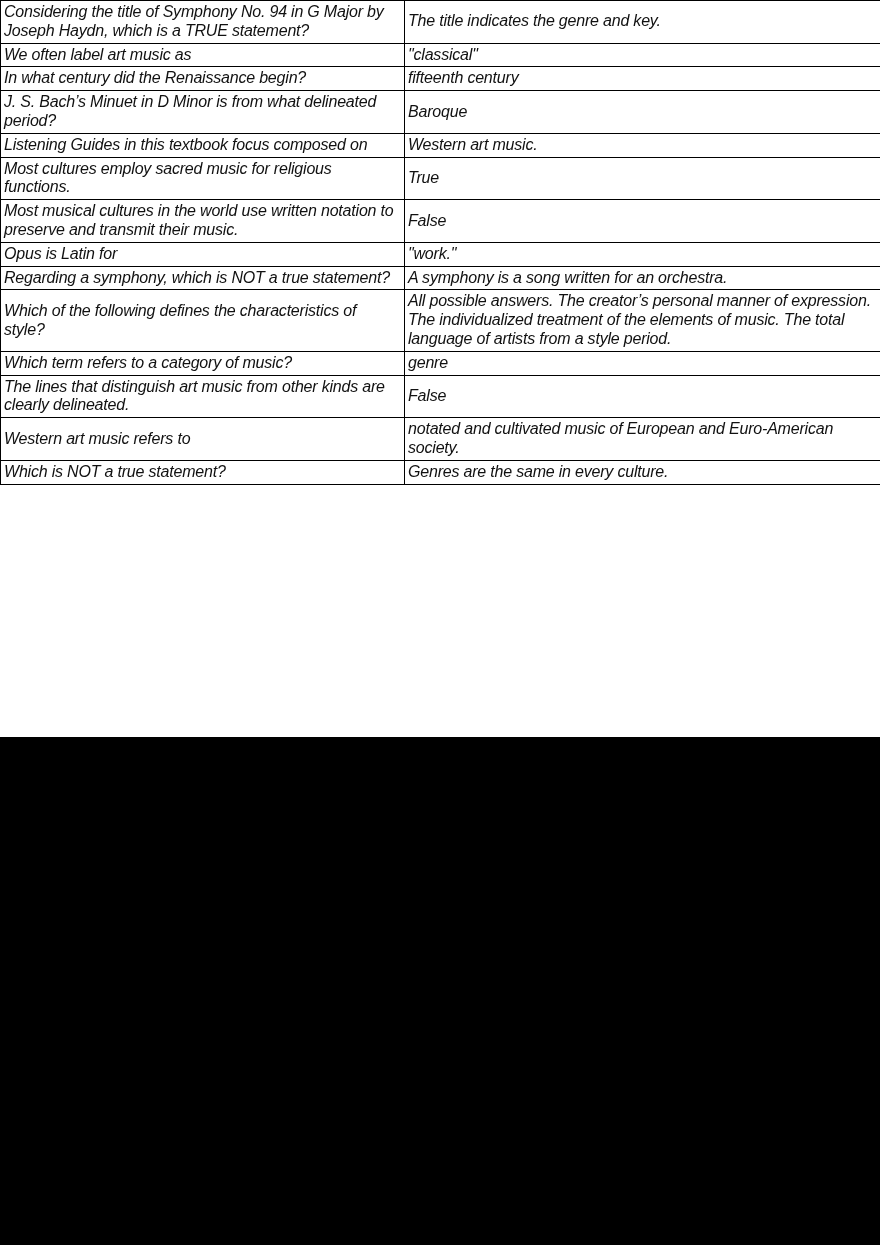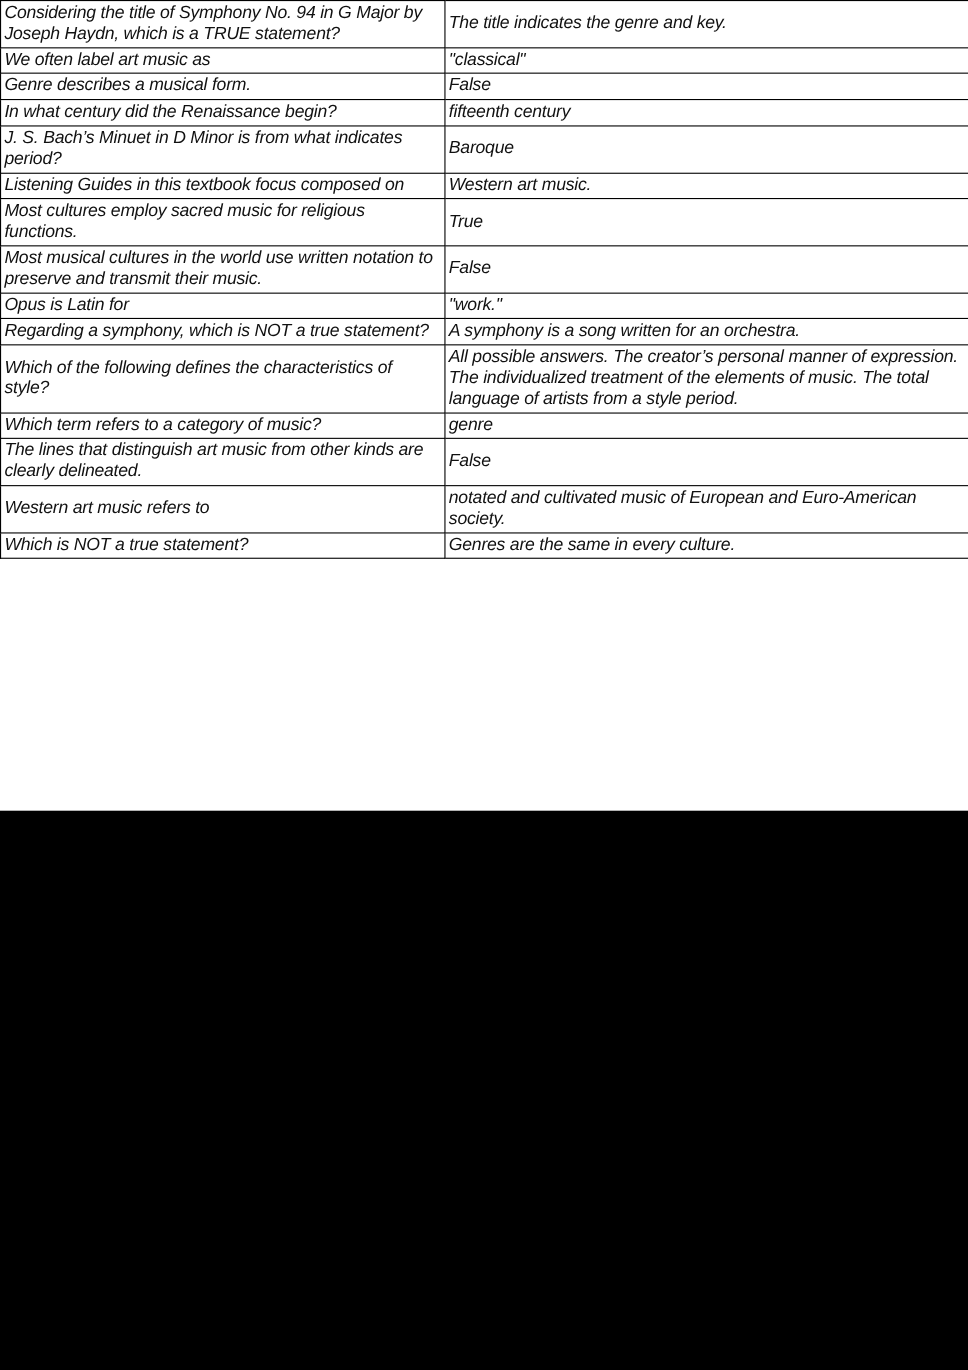--- a/index.html
+++ b/index.html
@@ -55,29 +55,25 @@
   <tbody id="qa-body">
       <tr>
         <td>Considering the title of Symphony No. 94 in G Major by Joseph Haydn, which is a TRUE statement?</td>
         <td>The title indicates the genre and key.</td>
       </tr>
       <tr>
         <td>We often label art music as</td>
         <td>"classical"</td>
       </tr>
       <tr>
-        <td>Genre describes a musical form.</td>
-        <td>False</td>
-      </tr>
-      <tr>
         <td>In what century did the Renaissance begin?</td>
         <td>fifteenth century</td>
       </tr>
       <tr>
-        <td>J. S. Bach’s Minuet in D Minor is from what indicates period?</td>
+        <td>J. S. Bach’s Minuet in D Minor is from what delineated period?</td>
         <td>Baroque</td>
       </tr>
       <tr>
         <td>Listening Guides in this textbook focus composed on</td>
         <td>Western art music.</td>
       </tr>
       <tr>
         <td>Most cultures employ sacred music for religious functions.</td>
         <td>True</td>
       </tr>

